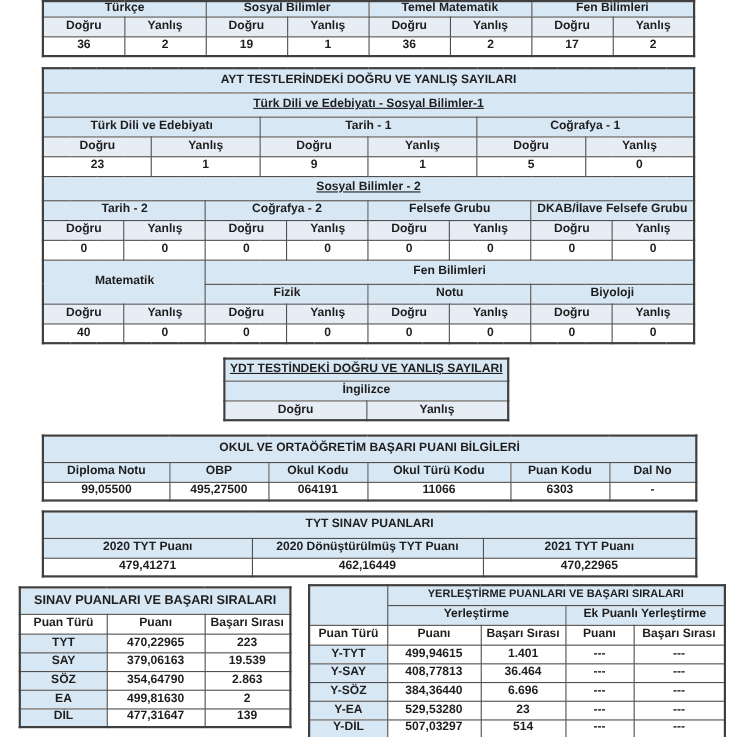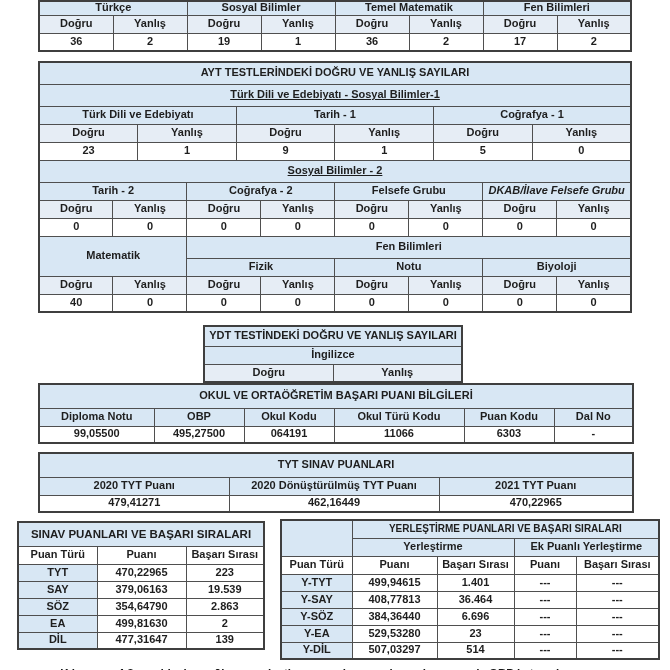--- a/index.html
+++ b/index.html
@@ -4,27 +4,27 @@
 <style>
   html,body{margin:0;padding:0;background:#fff;}
   .page{position:relative;width:670px;height:670px;background:#ffffff;overflow:hidden;
         font-family:"Liberation Sans",sans-serif;font-weight:700;color:#1e1e1e;}
   table.t{border-collapse:collapse;table-layout:fixed;border:2px solid #3f3f3f;}
   table.t td{border:1px solid #4f4f4f;text-align:center;vertical-align:middle;
              padding:0 2px;font-size:11px;line-height:1.05;overflow:hidden;white-space:nowrap;}
   .hb{background:#d8e7f4;}   
   .lb{background:#e6edf5;}   
   .wh{background:#ffffff;}
-  .f10{font-size:10px;font-style:italic;} .f11{font-size:11px;} .f12{font-size:12px;margin-left:32px;}
+  .f10{font-size:10px;} .f11{font-size:11px;text-decoration:underline;} .f12{font-size:12px;margin-left:32px;}
   .f13{font-size:13.5px;} .f15{font-size:15px;text-decoration:underline;} .f16{font-size:16px;} .f17{font-size:17px;}
   .h14{height:14px;} .h16{height:18px;margin-left:16px;} .h17{height:17px;} .h18{height:18px;}
   .h20{height:20px;} .h22{height:22px;} .h24{height:24px;}
   .m{margin-left:38px;width:594px;}
   .ydt-t{margin-left:203px;width:260px;margin-top:12px;}
-  .gap9{margin-top:9px;} .gap12{margin-top:0;} .gap8{margin-top:8px;}
+  .gap9{margin-top:9px;} .gap12{margin-top:12px;} .gap8{margin-top:8px;}
   .bottom-row{display:flex;align-items:flex-start;margin-left:17px;margin-top:6px;}
   .bt-left{width:246px;margin-top:2px;}
   .bt-right{width:378px;margin-left:15px;}
   .footer-note{width:100%;text-align:center;margin-top:7px;font-size:11.5px;
                font-weight:700;color:#151515;}
 </style>
 </head>
 <body>
 
 <div class="page">

